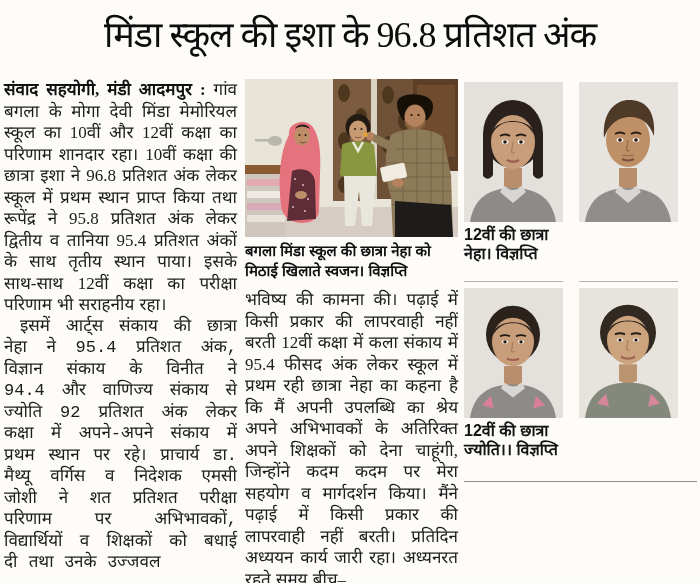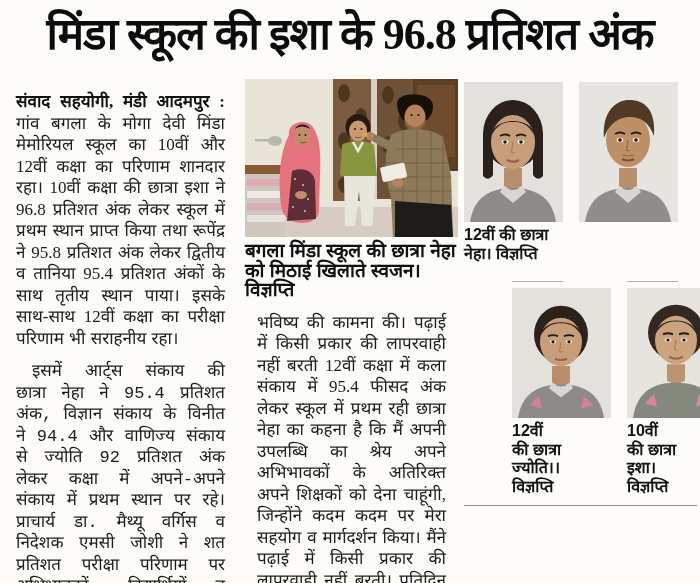--- a/index.html
+++ b/index.html
@@ -3,46 +3,46 @@
 <meta charset="utf-8">
 <style>
   html,body{margin:0;padding:0;background:#e9e7e2;}
   .page{
     position:relative; width:700px; height:583px; margin:0 auto;
     background:#fdfcf9; overflow:hidden;
     font-family:"Liberation Serif","DejaVu Serif",serif; color:#1a1a1a;
   }
   .headline{
     position:absolute; left:6px; top:2px; width:688px; height:70px;
-    margin:0; text-align:center; font-size:44px; line-height:66px;
-    font-weight:700; color:#0c0c0c; letter-spacing:-1px; white-space:nowrap;
+    margin:0; text-align:center; font-size:36px; line-height:66px;
+    font-weight:400; color:#0c0c0c; letter-spacing:-1px; white-space:nowrap;
   }
   .col{position:absolute; top:79px;}
   .col-left{left:4px; width:233px;}
   .col-mid{left:245px; width:213px;}
   .col-right{left:464px; width:233px; top:82px;}
   .body-text{
-    margin:12px; font-size:17px; line-height:21.5px; text-align:justify;
+    margin:0; font-size:17px; line-height:21.5px; text-align:justify;
     color:#1c1c1c; word-spacing:1px;
   }
   .body-text + .body-text{margin-top:0;}
   .indent{text-indent:16px;font-family:Liberation Mono, monospace;}
   .byline{font-weight:700; color:#111;}
   .main-photo{display:block; width:213px; height:158px; background:#e9e4d8;}
   .caption{
     margin:4px 0 9px; font-family:"Liberation Sans","DejaVu Sans",sans-serif;
-    font-weight:700; font-size:19px; line-height:19.5px; color:#101010;
+    font-weight:700; font-size:15px; line-height:19.5px; color:#101010;
     text-align:left;
   }
   .portrait-grid{
     display:grid; grid-template-columns:99px 99px; column-gap:16px; row-gap:5px;
   }
   .portrait{margin:0;}
   .portrait svg{display:block; width:99px; height:140px; background:#e6e3de;}
-  .portrait.row2{border-top:1px solid #b3b1ac; padding-top:6px;margin-left:48px;}
+  .portrait.row2{border-top:1px solid #b3b1ac; padding-top:6px;}
   .portrait.row2 svg{height:130px;}
   .portrait figcaption{
     font-family:"Liberation Sans","DejaVu Sans",sans-serif; font-weight:700;
     font-size:16px; line-height:18.5px; color:#141414; padding-top:4px;
     min-height:50px;
   }
   .col-divider{
     border:none; border-top:1.5px solid #8f8d88; margin:9px 0 9px;
   }
 </style>
@@ -229,20 +229,19 @@
           <path d="M28,50 C30,30 68,30 70,50 C63,38 57,36 49,36 C41,36 35,38 28,50 Z" fill="#322822"></path>
           <path d="M36,50 Q41,47.5 46,50" stroke="#241b16" stroke-width="2" fill="none"></path>
           <path d="M52,50 Q57,47.5 62,50" stroke="#241b16" stroke-width="2" fill="none"></path>
           <ellipse cx="41" cy="56" rx="3.2" ry="2.1" fill="#f4ede4"></ellipse>
             <circle cx="41" cy="56" r="1.7" fill="#241b16"></circle>
           <ellipse cx="57" cy="56" rx="3.2" ry="2.1" fill="#f4ede4"></ellipse>
             <circle cx="57" cy="56" r="1.7" fill="#241b16"></circle>
           <path d="M49,56 L47.5,66 Q49,68 50.5,66" stroke="#a97c55" stroke-width="1.2" fill="none"></path>
           <path d="M42,74 Q49,78.5 56,74" stroke="#9c5f52" stroke-width="2.2" fill="none"></path>
         </svg>
-        <figcaption>10वीं की छात्रा इशा। विज्ञप्ति</figcaption>
       </figure>
 
     </div>
     <hr class="col-divider">
   </div>
 
 </div>
 
 </body></html>

